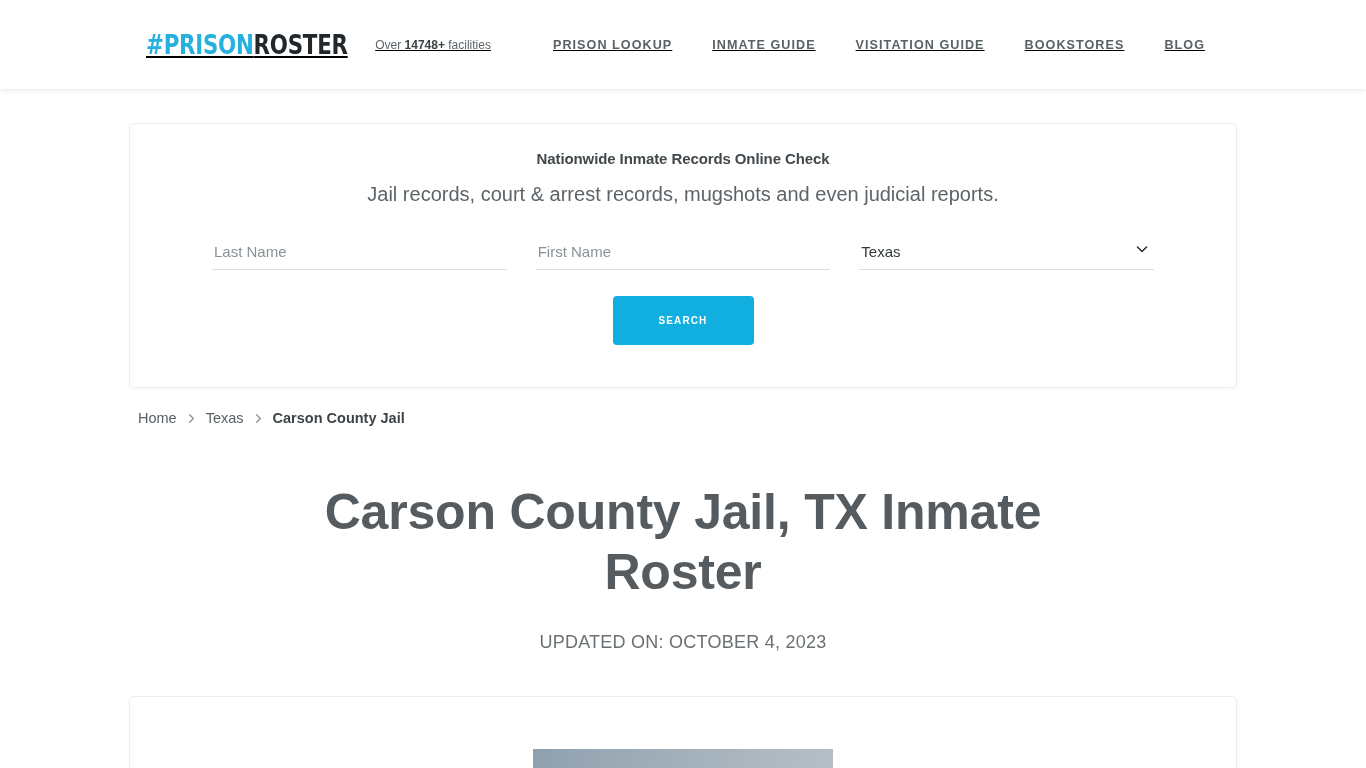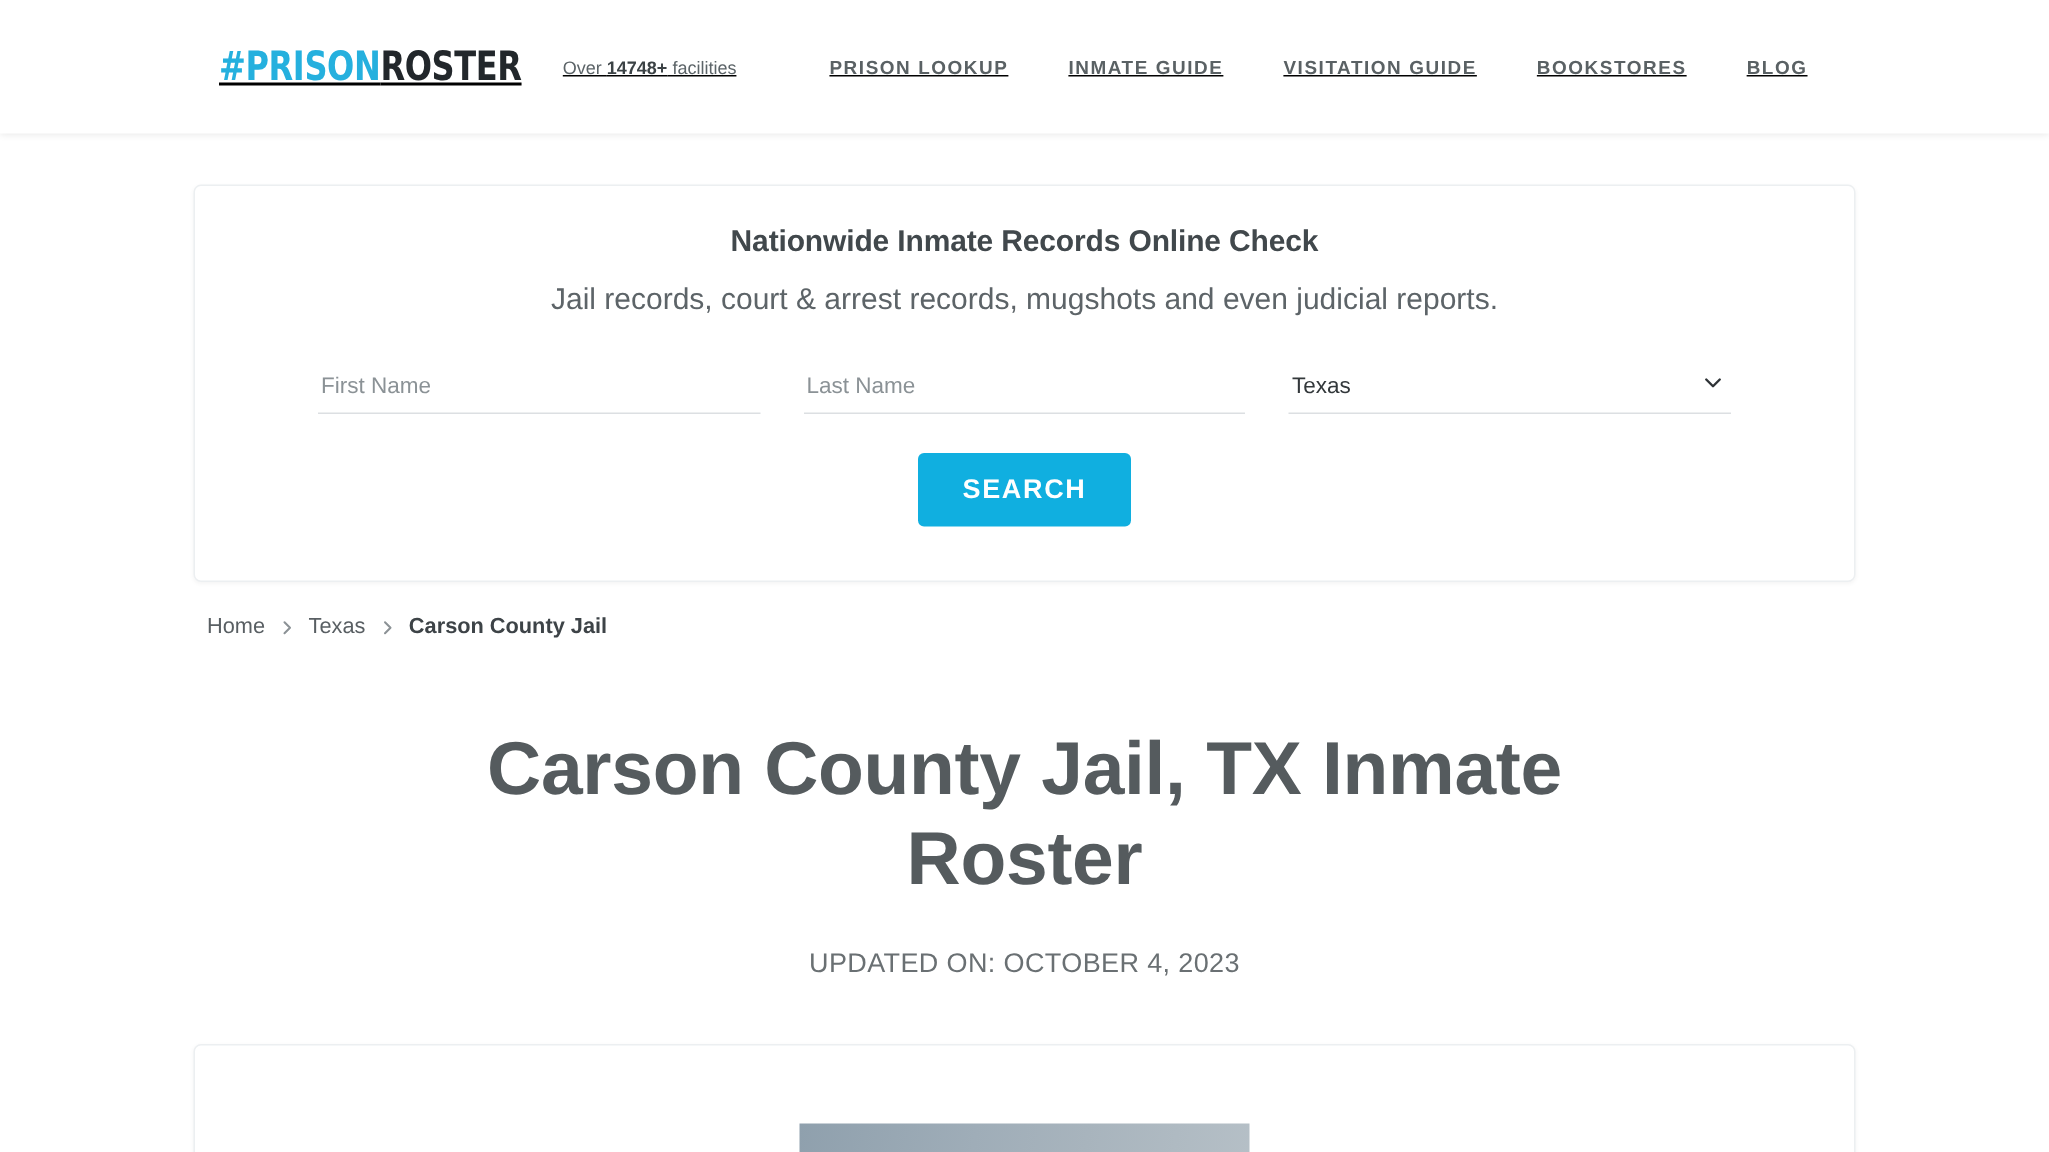--- a/index.html
+++ b/index.html
@@ -81,21 +81,21 @@
     border: 1px solid #eceff1;
     border-radius: 5px;
     background: #fff;
     box-shadow: 0 1px 3px rgba(0,0,0,0.045);
     padding: 26px 30px 30px 30px;
     height: 265px;
   }
   .search-title {
     margin: 0;
     text-align: center;
-    font-size: 20px;
+    font-size: 15px;
     font-weight: 700;
     color: #41484c;
     letter-spacing: -0.1px;
   }
   .search-sub {
     margin: 16px 0 0 0;
     text-align: center;
     font-size: 20px;
     color: #5d6468;
     font-weight: 400;
@@ -143,21 +143,21 @@
   .search-btn-row {
     margin-top: 26px;
     display: flex;
     justify-content: center;
   }
   .search-btn {
     border: 0;
     background: #10AFE0;
     color: #ffffff;
     font-family: "Liberation Sans", sans-serif;
-    font-size: 18px;
+    font-size: 10px;
     font-weight: 700;
     letter-spacing: 1.1px;
     padding: 0 30px;
     height: 49px;
     min-width: 141px;
     border-radius: 4px;
     cursor: pointer;
   }
 
   
@@ -253,25 +253,25 @@
 <div class="page">
   <div class="container">
 
     <section class="search-card">
       <h2 class="search-title">Nationwide Inmate Records Online Check</h2>
       <p class="search-sub">Jail records, court &amp; arrest records, mugshots and even judicial reports.</p>
 
       <div class="search-fields">
 
         <div class="field">
+          <input type="text" placeholder="Last Name" style="">
+        </div>
+
+        <div class="field">
           <input type="text" placeholder="First Name" style="">
-        </div>
-
-        <div class="field">
-          <input type="text" placeholder="Last Name" style="">
         </div>
 
         <div class="field select-field">
           <select>
             <option>Texas</option>
           </select>
           <span class="chevron">
             <svg viewBox="0 0 12 12" width="12" height="12" aria-hidden="true">
               <path d="M1.5 4 L6 8.5 L10.5 4" fill="none" stroke="#2f3437" stroke-width="1.6" stroke-linecap="round" stroke-linejoin="round"></path>
             </svg>

